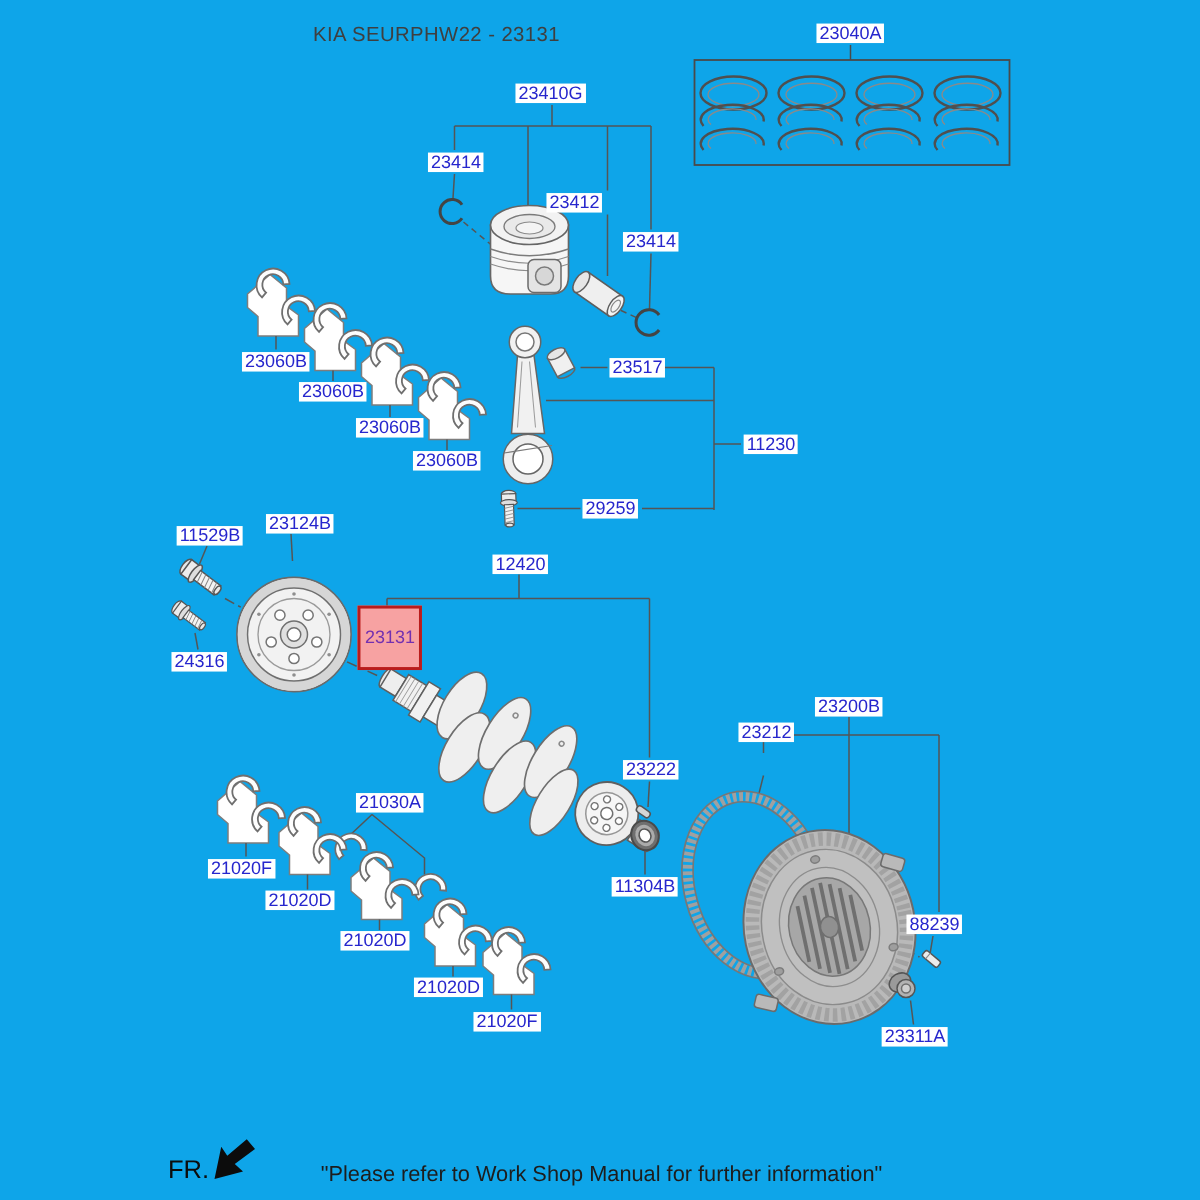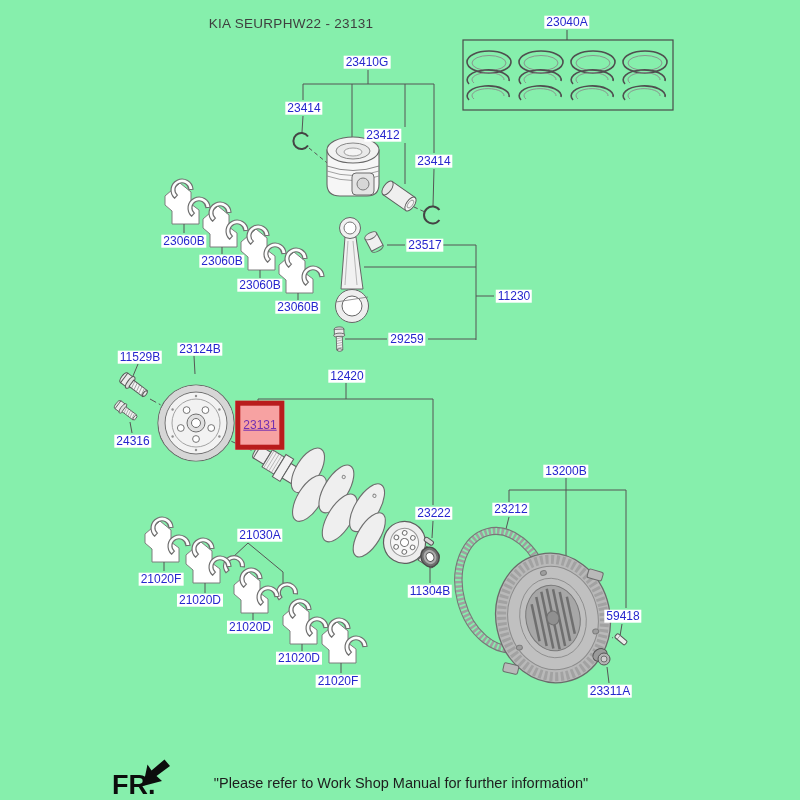--- a/index.html
+++ b/index.html
@@ -1,24 +1,24 @@
 <!DOCTYPE html>
 <html><head>
 <meta charset="utf-8">
 <style>
   html,body{margin:0;padding:0;background:#fff;}
-  #stage{position:relative;width:800px;height:800px;background:#86efac;overflow:hidden;
+  #stage{position:relative;width:800px;height:800px;background:#0ea5e9;overflow:hidden;
          font-family:"Liberation Sans", sans-serif;}
   #art{position:absolute;left:0;top:0;}
   .lbl{position:absolute;transform:translate(-50%,-50%);font-size:12px;line-height:1.05;
        color:#2626cd;white-space:nowrap;background:#ffffff;padding:0 2px;z-index:5;}
-  .lbl.hl{background:#f7a2a2;border:5px solid #b91c1c;color:#7330b0;padding:13px 3px;text-decoration:underline;}
+  .lbl.hl{background:#f7a2a2;border:2px solid #b91c1c;color:#7330b0;padding:13px 3px;}
   .title{position:absolute;transform:translate(-50%,-50%);font-size:13.5px;color:#3f3f3f;
          letter-spacing:.3px;white-space:nowrap;z-index:5;}
-  .fr{position:absolute;font-size:27px;font-weight:bold;color:#0c0c0c;z-index:5;}
+  .fr{position:absolute;font-size:17px;font-weight:normal;color:#0c0c0c;z-index:5;}
   .note{position:absolute;transform:translate(-50%,-50%);font-size:14.5px;color:#1d1d1d;
         white-space:nowrap;z-index:5;}
 </style>
 </head>
 <body>
 
 <div id="stage">
 
 <svg id="art" width="800" height="800" viewBox="0 0 800 800">
   <defs>
@@ -359,23 +359,23 @@
 <div class="lbl" style="left:298px;top:307px">23060B</div>
 
 <div class="lbl" style="left:140px;top:357px">11529B</div>
 <div class="lbl" style="left:200px;top:349px">23124B</div>
 <div class="lbl" style="left:133px;top:441px">24316</div>
 <div class="lbl" style="left:347px;top:376px">12420</div>
 <div class="lbl hl" style="left:260px;top:425px">23131</div>
 <div class="lbl" style="left:434px;top:513px">23222</div>
 <div class="lbl" style="left:430px;top:591px">11304B</div>
 <div class="lbl" style="left:260px;top:535px">21030A</div>
-<div class="lbl" style="left:566px;top:471px">13200B</div>
-<div class="lbl" style="left:511px;top:509px">23212</div>
-<div class="lbl" style="left:623px;top:616px">59418</div>
+<div class="lbl" style="left:566px;top:471px">23200B</div>
+<div class="lbl" style="left:511px;top:488px">23212</div>
+<div class="lbl" style="left:623px;top:616px">88239</div>
 <div class="lbl" style="left:610px;top:691px">23311A</div>
 
 <div class="lbl" style="left:161px;top:579px">21020F</div>
 <div class="lbl" style="left:200px;top:600px">21020D</div>
 <div class="lbl" style="left:250px;top:627px">21020D</div>
 <div class="lbl" style="left:299px;top:658px">21020D</div>
 <div class="lbl" style="left:338px;top:681px">21020F</div>
 
 <div class="fr" style="left:112px;top:770px">FR.</div>
 <div class="note" style="left:401px;top:783px">"Please refer to Work Shop Manual for further information"</div>

